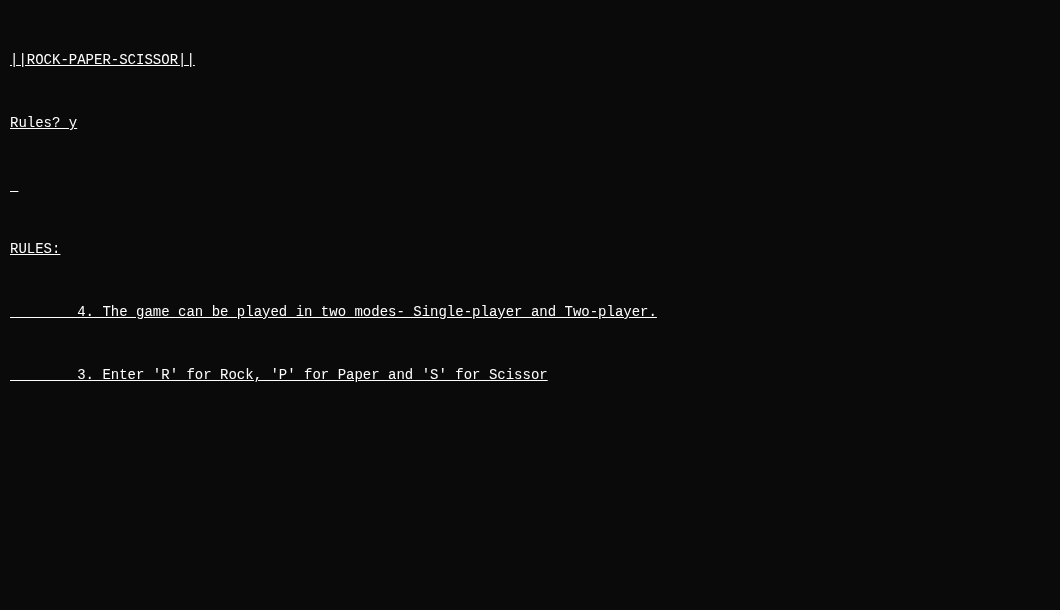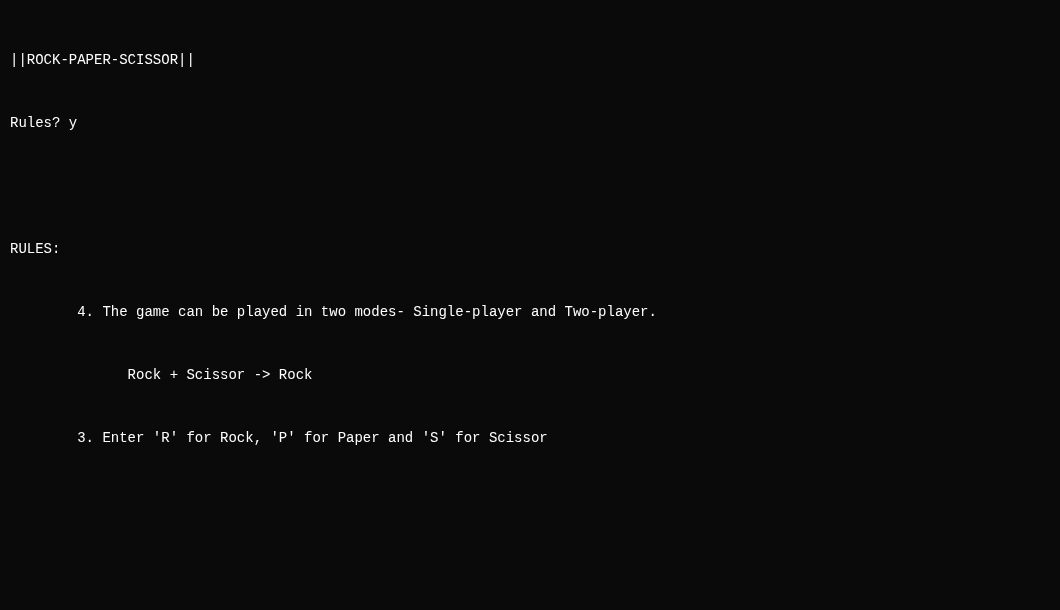--- a/index.html
+++ b/index.html
@@ -19,32 +19,32 @@
       padding: 8px 10px;
       line-height: 1.5;
     }
 
     .terminal-content {
       white-space: pre;
     }
 
     .line {
       display: block;
+      text-decoration: underline;
     }
   </style>
 </head>
 <body>
 
 <div class="terminal-content">
   <span class="line">||ROCK-PAPER-SCISSOR||</span>
   <span class="line">Rules? y</span>
   <span class="line">&nbsp;</span>
   <span class="line">RULES:</span>
   <span class="line">        4. The game can be played in two modes- Single-player and Two-player.</span>
-  <span class="line">              Rock + Scissor -&gt; Rock</span>
   <span class="line">        3. Enter 'R' for Rock, 'P' for Paper and 'S' for Scissor</span>
   
   
   
   
   
   
   
   
   

